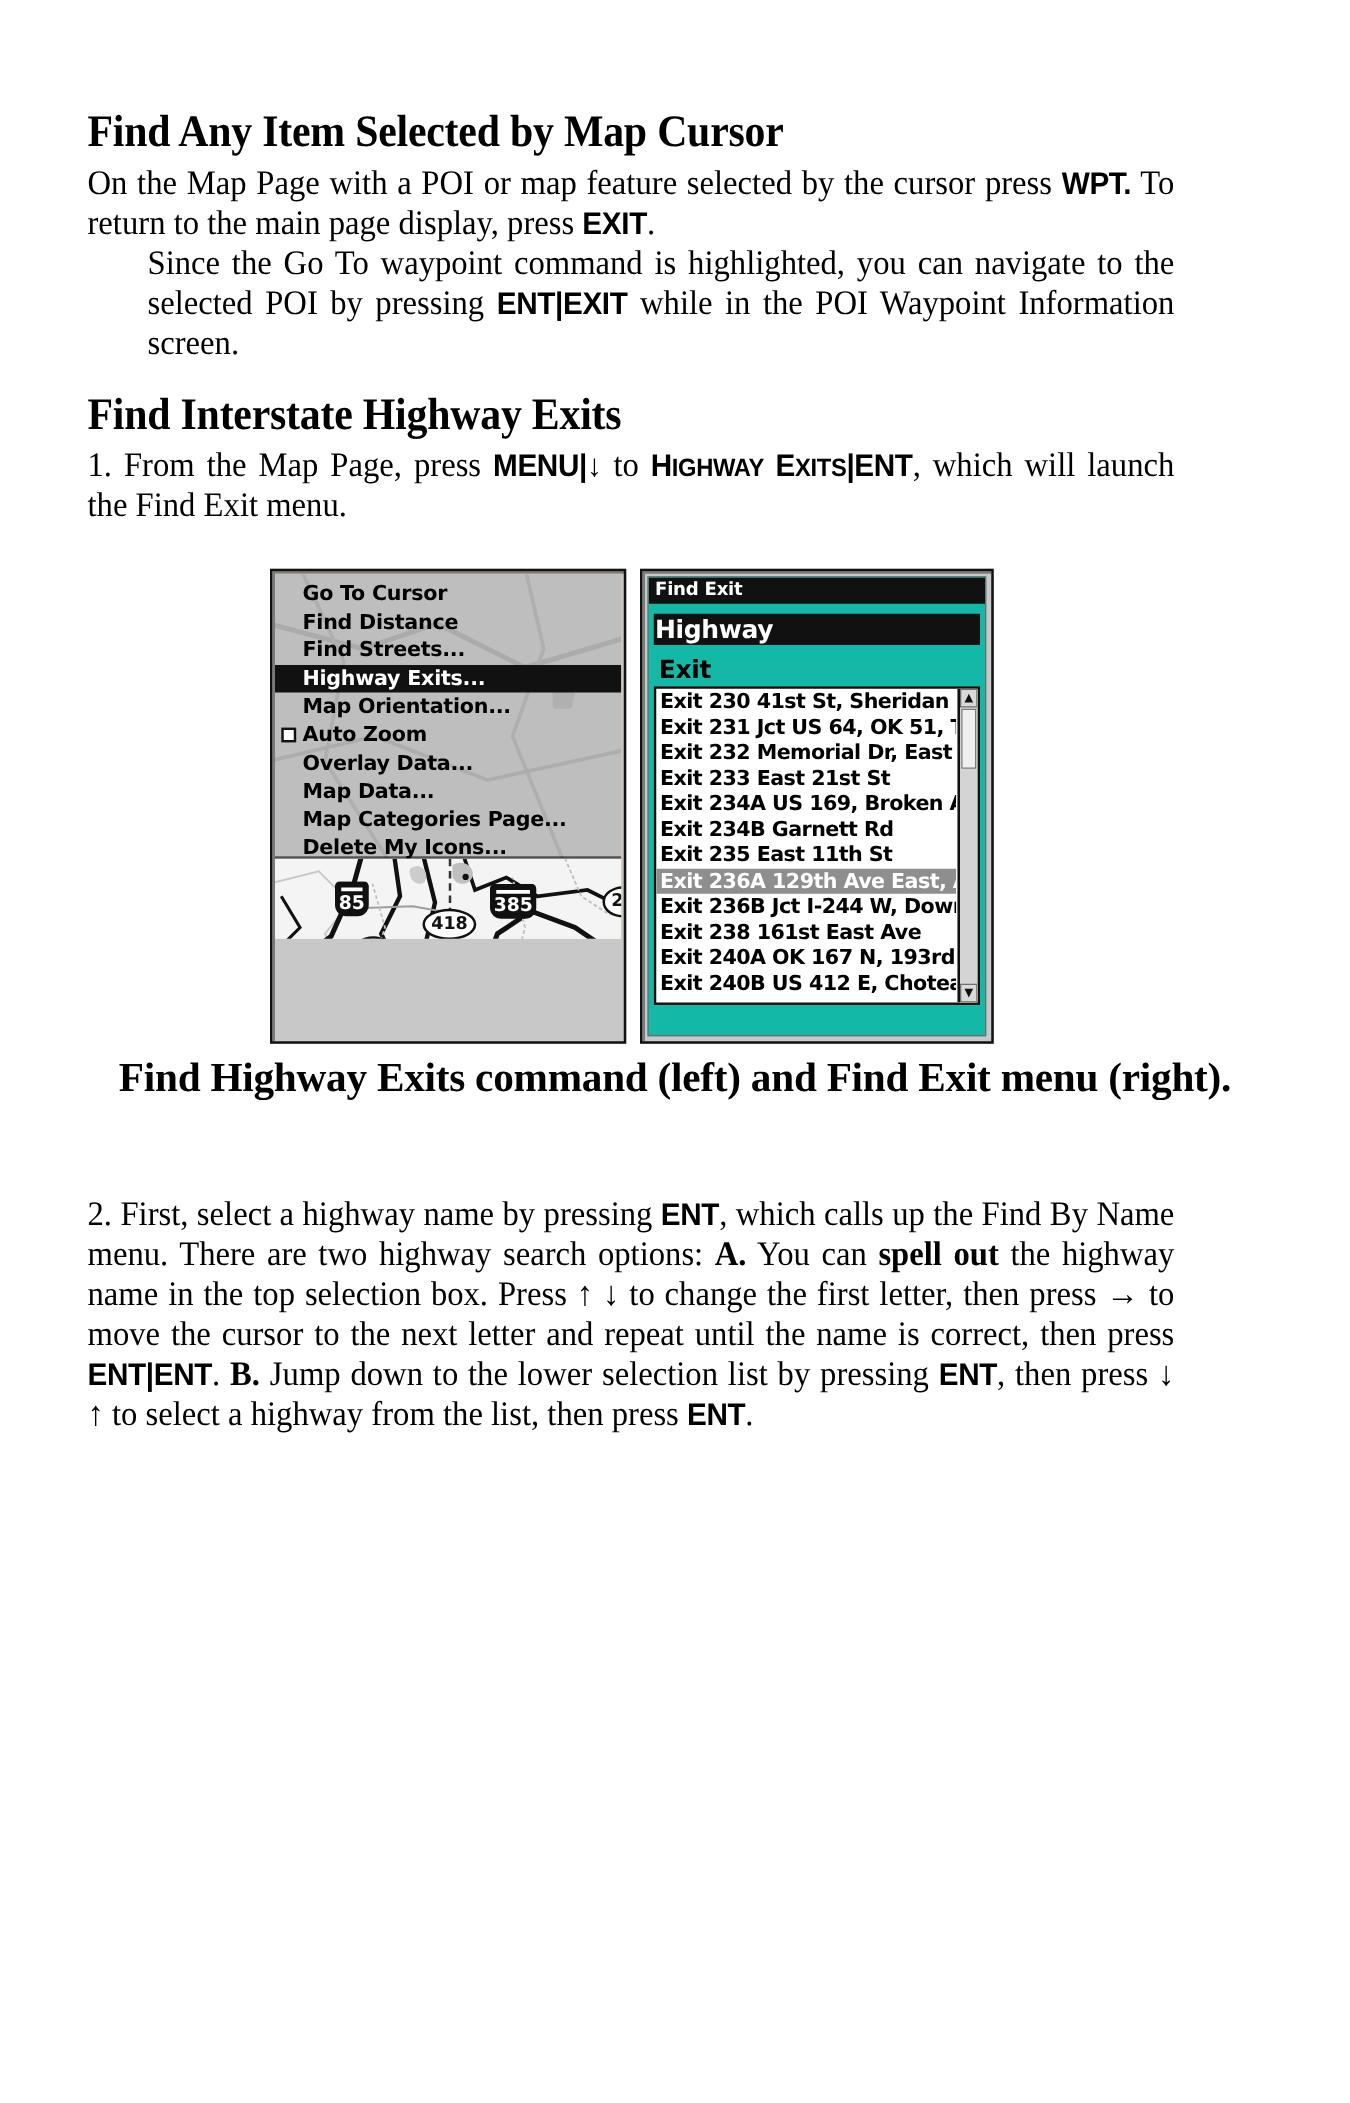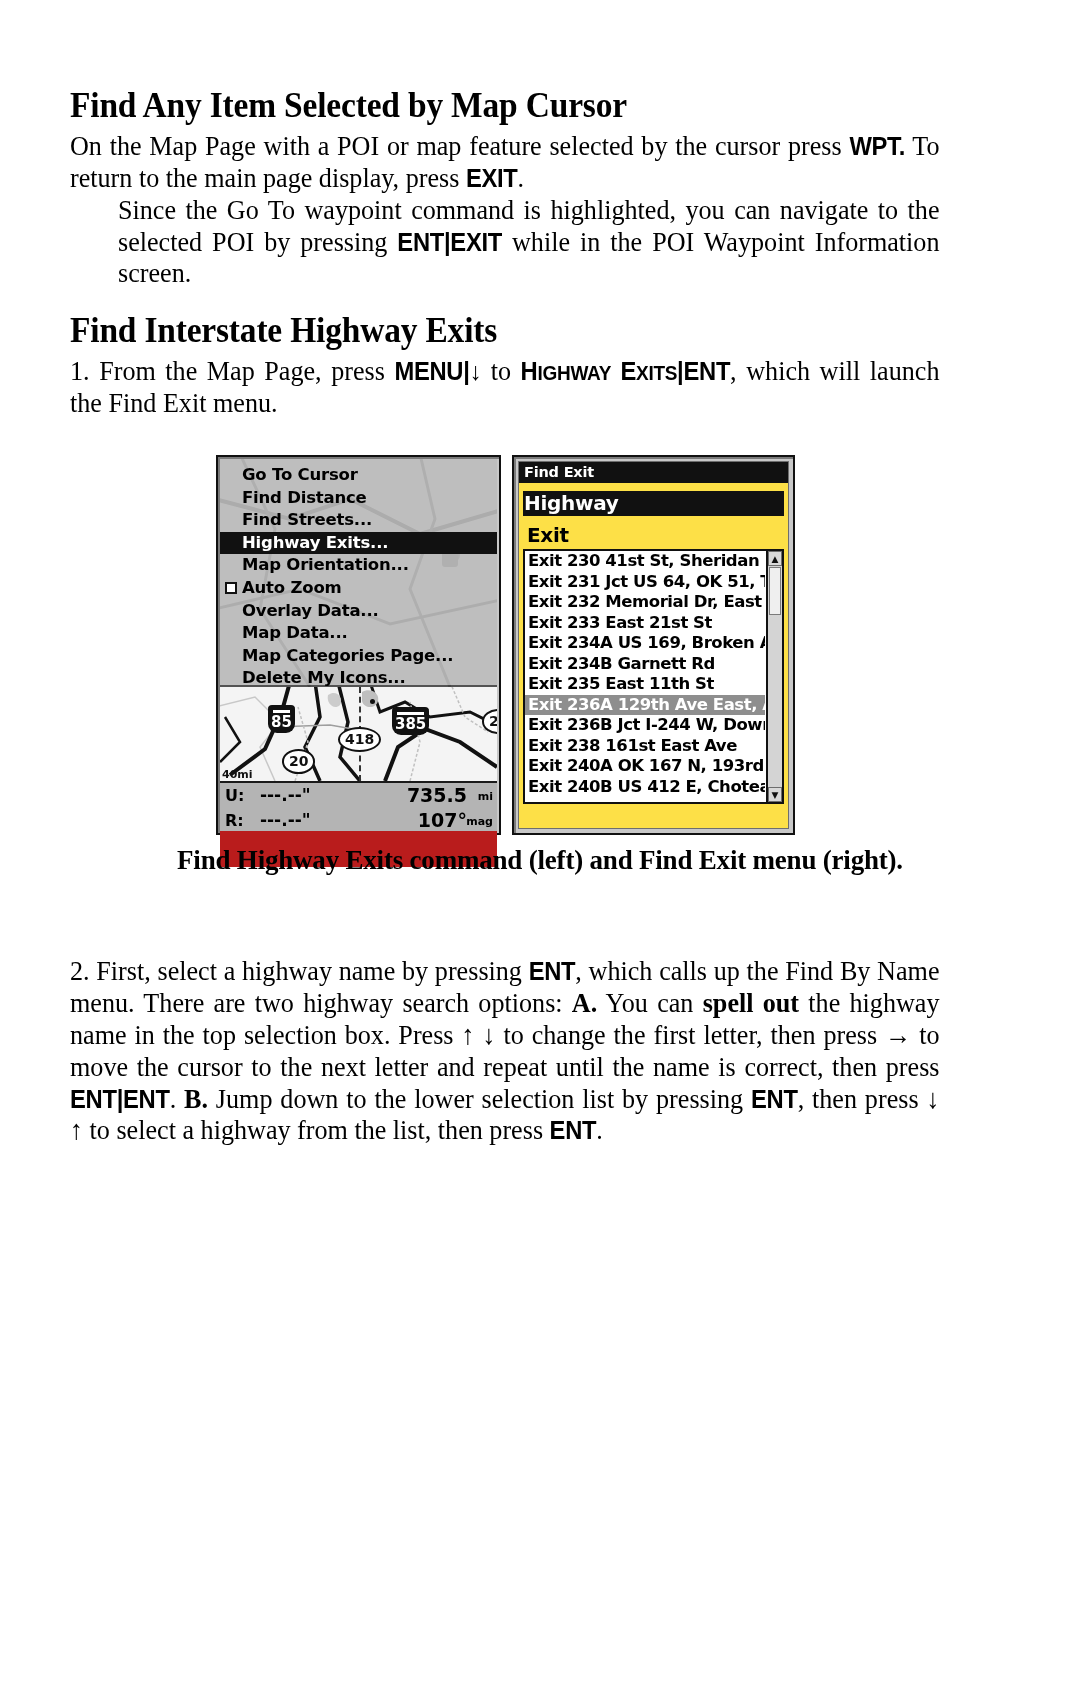--- a/index.html
+++ b/index.html
@@ -109,22 +109,22 @@
     top: 0px;
     width: 285px;
     height: 380px;
     border: 2px solid #111;
     background: #c8c8c8;
     box-shadow: 2px 2px 0 #7a7a7a inset;
   }
   .left-inner {
     position: absolute;
     left: 2px; top: 2px;
-    width: 277px; height: 408px;
-    background: #b91c1c;
+    width: 277px; height: 292px;
+    background: #fdba74;
     overflow: hidden;
   }
   .menu-panel {
     position: absolute;
     left: 0; top: 0;
     width: 277px;
     height: 228px;
     background: #b4b4b4;
     border-bottom: 2px solid #1a1a1a;
     box-sizing: border-box;
@@ -283,21 +283,21 @@
     width: 283px;
     height: 380px;
     border: 2px solid #111;
     background: #c8c8c8;
     box-shadow: 2px 2px 0 #7a7a7a inset;
   }
   .right-inner {
     position: absolute;
     left: 4px; top: 4px;
     width: 271px; height: 368px;
-    background: #fde047;
+    background: #14b8a6;
     overflow: hidden;
     border: 1px solid #6e6e6e;
     box-sizing: border-box;
   }
   .fe-title {
     height: 21px;
     line-height: 21px;
     background: #111111;
     color: #ffffff;
     font-family: "DejaVu Sans", "Liberation Sans", sans-serif;
@@ -410,21 +410,21 @@
 
   
   .caption {
     position: absolute;
     left: 0;
     top: 845px;
     width: 1080px;
     text-align: center;
     font-family: "Liberation Serif", "DejaVu Serif", serif;
     font-weight: bold;
-    font-size: 27px;
+    font-size: 33px;
     letter-spacing: -0.2px;
   }
 
   
   .lower {
     position: absolute;
     left: 70px;
     top: 955px;
     width: 870px;
   }

